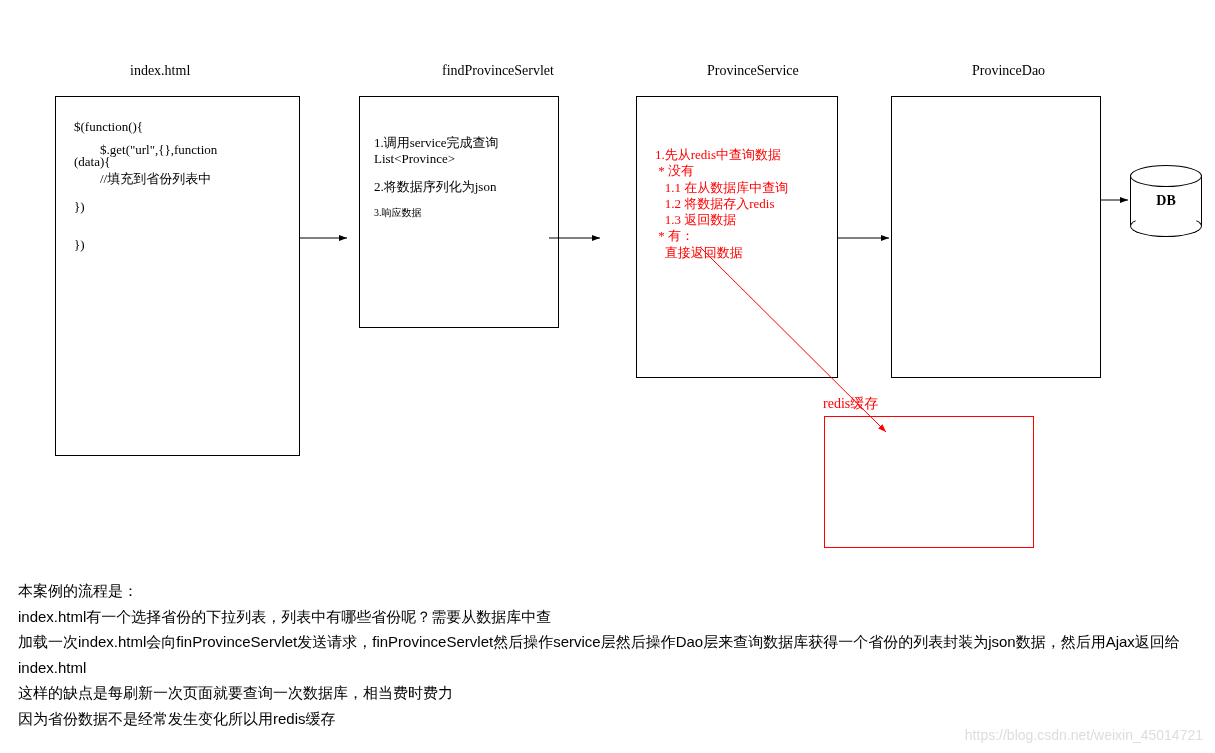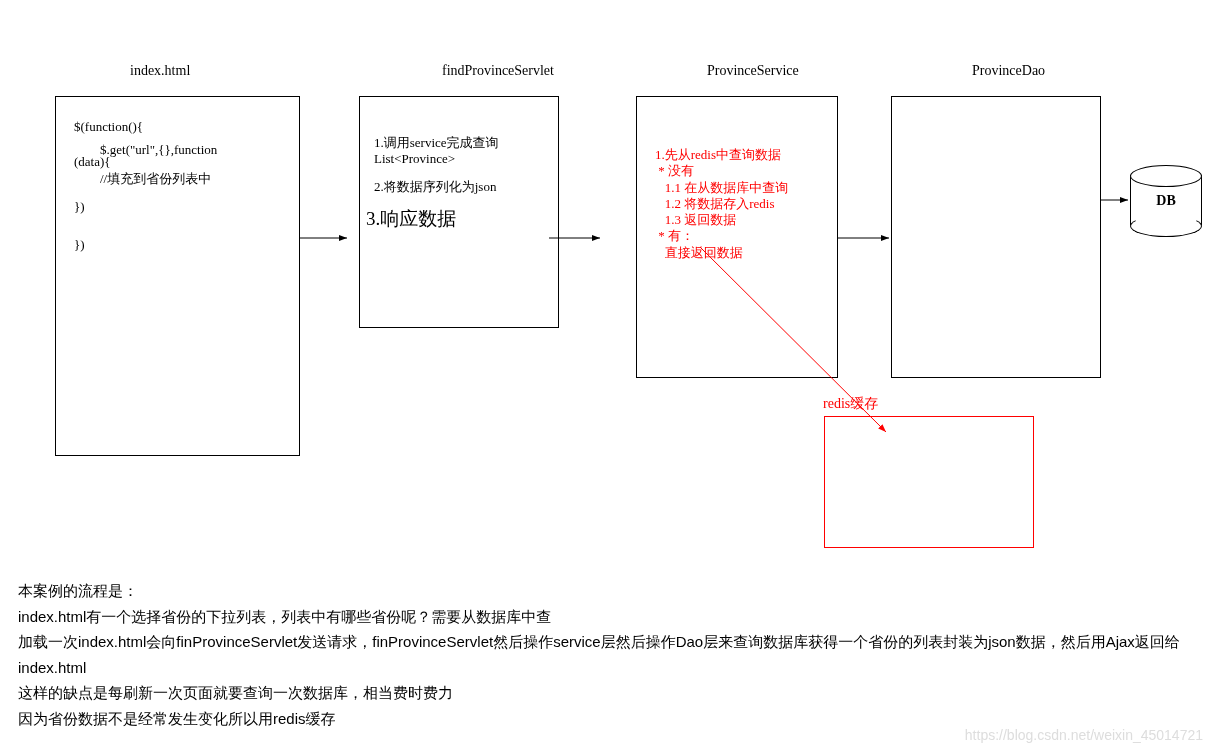--- a/index.html
+++ b/index.html
@@ -120,21 +120,21 @@
   <div class="content" style="left:18px;top:55px;font-size:13px;text-align:center;">(data){</div>
   <div class="content" style="left:18px;top:72px;font-size:13px;">        //填充到省份列表中</div>
   <div class="content" style="left:18px;top:100px;font-size:13px;">})</div>
   <div class="content" style="left:18px;top:138px;font-size:13px;">})</div>
 </div>
 
 <div class="box" style="left:349px;top:96px;width:200px;height:232px;margin-left:10px;">
   <div class="content" style="left:14px;top:36px;font-size:13px;">1.调用service完成查询</div>
   <div class="content" style="left:14px;top:52px;font-size:13px;">List&lt;Province&gt;</div>
   <div class="content" style="left:14px;top:80px;font-size:13px;">2.将数据序列化为json</div>
-  <div class="content" style="left:6px;top:108px;font-size:19px;text-align:right;">3.响应数据</div>
+  <div class="content" style="left:14px;top:108px;font-size:10px;text-align:right;">3.响应数据</div>
 </div>
 
 <div class="box" style="left:636px;top:96px;width:202px;height:282px;">
   <div class="content red" style="left:18px;top:50px;font-size:13px;line-height:1.25;"><span>1.先从redis中查询数据</span>
 <span> * 没有</span>
 <span>   1.1 在从数据库中查询</span>
 <span>   1.2 将数据存入redis</span>
 <span>   1.3 返回数据</span>
 <span> * 有：</span>
 <span>   直接返回数据</span></div>

